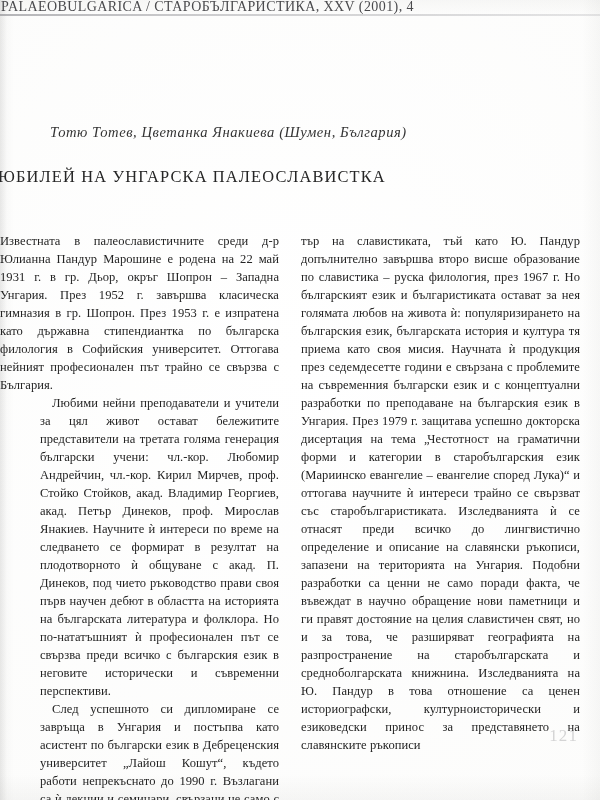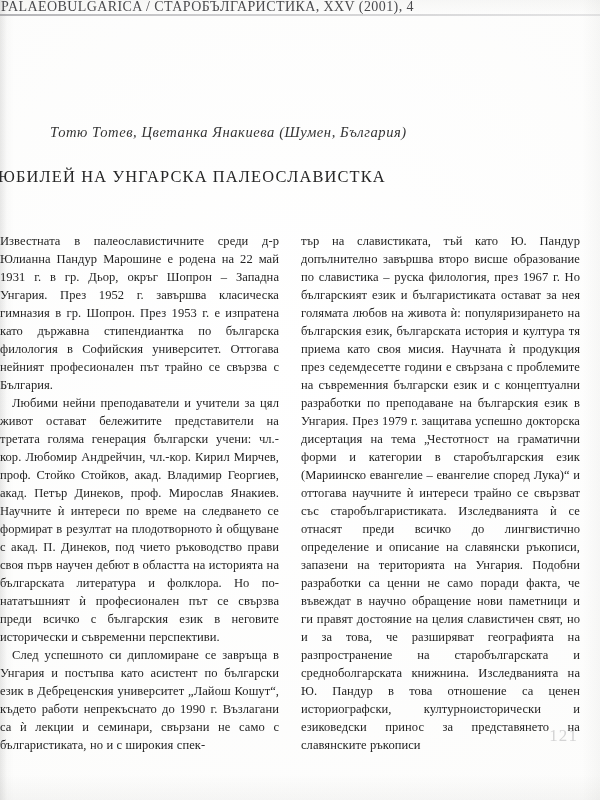--- a/index.html
+++ b/index.html
@@ -113,20 +113,21 @@
     text-align: justify;
     text-justify: inter-word;
     color: #242424;
     letter-spacing: 0.05px;
     word-spacing: 0.2px;
     hyphens: manual;
   }
 
   .column p.indented {
     text-indent: 12px;
+    padding-left: 40px;
   }
 
   .col-left p { text-align: justify; }
   .col-right p { text-align: justify; font-family: Liberation Serif, serif; }
 
   
   .column p:last-child { }
 
   
   .folio {

